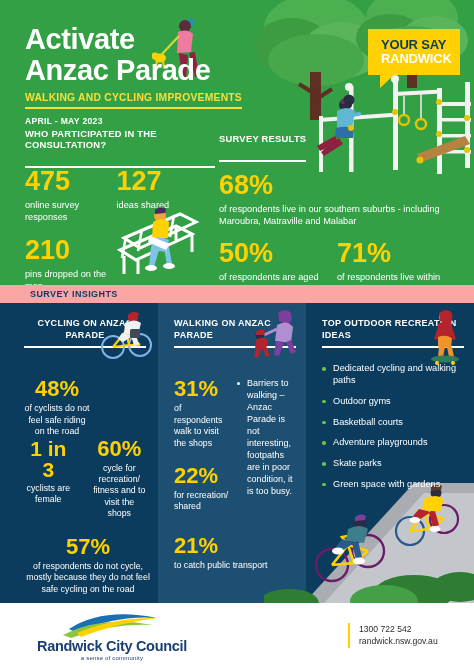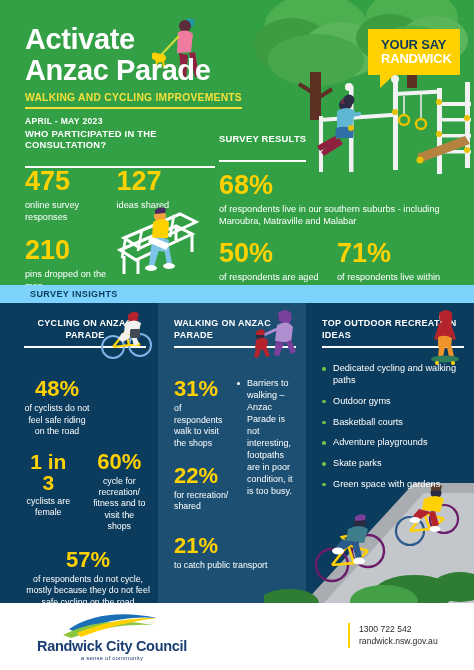--- a/index.html
+++ b/index.html
@@ -59,21 +59,21 @@
   .desc { color:#ffffff; font-size:9.2px; line-height:1.32; margin-top:4px; }
 
   .row2 { display:flex; margin-top:13px; }
   .cell { }
   .cell.w1 { width:93px; }
   .cell.w2 { width:100px; }
 
   
   .insights-bar {
     position:absolute; left:0; top:285px; width:474px; height:18px;
-    background:#7dd3fc;
+    background:#fca5a5;
   }
   .insights-bar span {
     position:absolute; left:30px; top:4px;
     color:#0b3c5d; font-size:9px; font-weight:bold; letter-spacing:0.4px;
   }
 
   
   .body-navy {
     position:absolute; left:0; top:303px; width:474px; height:300px;
     background:#0b3c5d; overflow:hidden;
@@ -338,21 +338,21 @@
       </svg>
       <div class="col-head">CYCLING ON ANZAC PARADE</div>
 
       <div class="pairrow" style="margin-top:30px;">
         <div class="p2">
           <div class="statnum">48%</div>
           <div class="statdesc">of cyclists do not feel safe riding on the road</div>
         </div>
       </div>
 
-      <div class="pairrow" style="margin-top:13px;gap:20px;">
+      <div class="pairrow" style="margin-top:0;gap:20px;">
         <div class="p1">
           <div class="statnum small">1 in 3</div>
           <div class="statdesc">cyclists are female</div>
         </div>
         <div class="p2">
           <div class="statnum">60%</div>
           <div class="statdesc">cycle for recreation/ fitness and to visit the shops</div>
         </div>
       </div>
 

